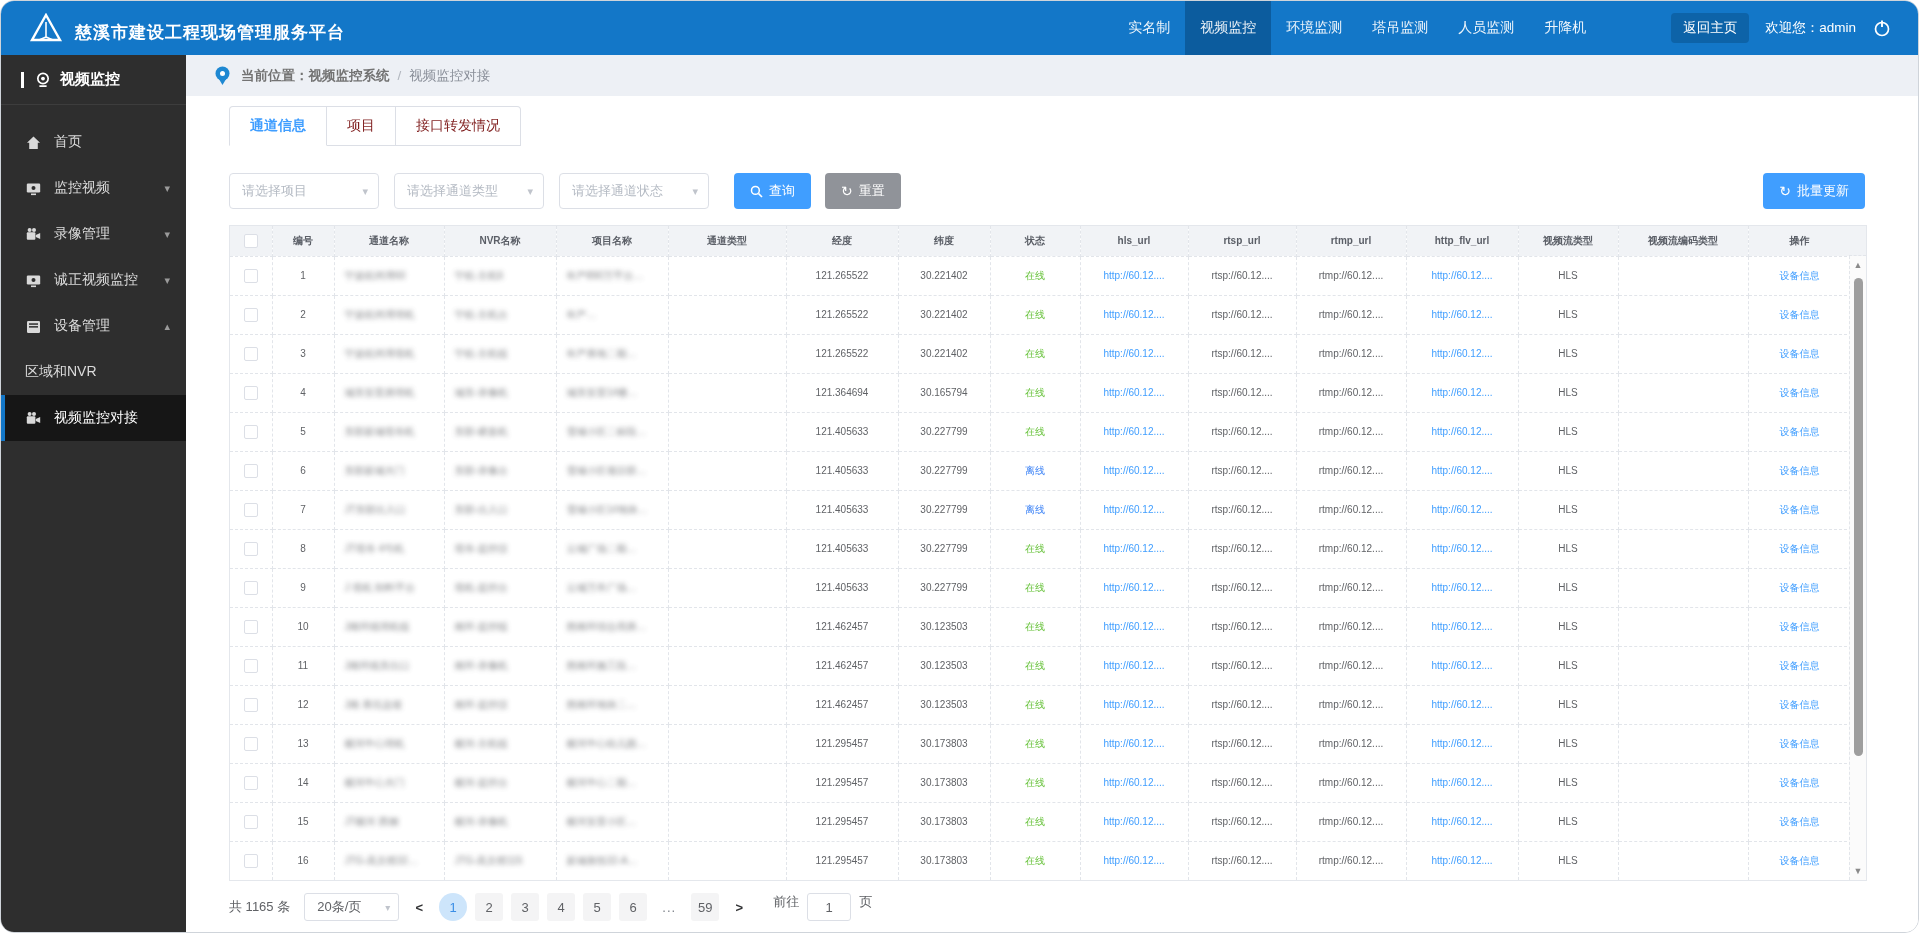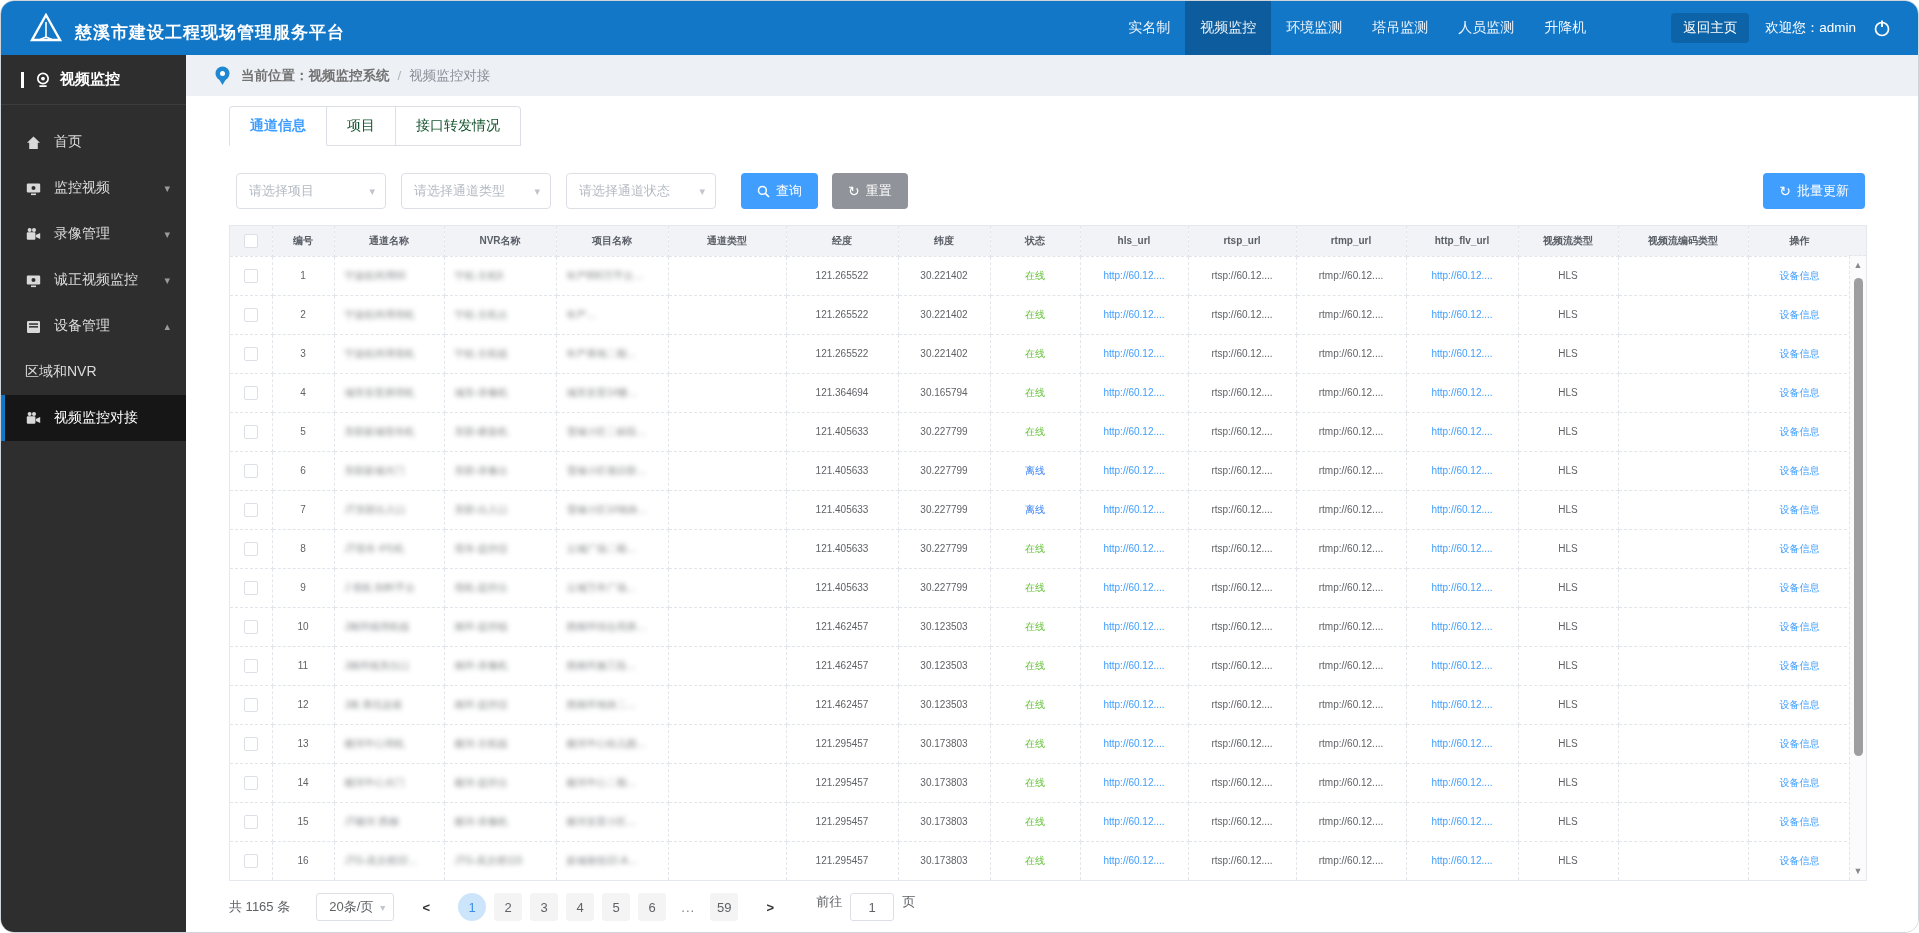--- a/index.html
+++ b/index.html
@@ -40,26 +40,26 @@
   .breadcrumb { height:41px; background:#edf0f5; display:flex; align-items:center; padding-left:28px; font-size:13.5px; }
   .crumb-pin { width:17px; height:19px; margin-right:10px; }
   .crumb-label, .crumb-root { color:#737373; font-weight:bold; }
   .crumb-sep { color:#b0b5bd; margin:0 8px; }
   .crumb-current { color:#8a8f99; }
 
   
   .content { padding:10px 53px 0 43px; }
 
   .tabs { display:flex; height:40px; }
-  .tab { display:flex; align-items:center; padding:0 20px; font-size:14px; color:#14532d; background:#fff; border:1px solid #dcdfe6; border-left:none; cursor:pointer; }
+  .tab { display:flex; align-items:center; padding:0 20px; font-size:14px; color:#7f1d1d; background:#fff; border:1px solid #dcdfe6; border-left:none; cursor:pointer; }
   .tab:first-child { border-left:1px solid #dcdfe6; border-top-left-radius:4px; }
   .tab:last-child { border-top-right-radius:4px; }
   .tab.active { color:#409eff; border-bottom-color:#fff; font-weight:bold; }
 
-  .filter-row { margin-top:27px; display:flex; align-items:flex-start;margin-left:7px; }
+  .filter-row { margin-top:27px; display:flex; align-items:flex-start; }
   .select { width:150px; height:36px; border:1px solid #dcdfe6; border-radius:4px; background:#fff; display:flex; align-items:center; padding:0 10px 0 12px; margin-right:15px; cursor:pointer; }
   .select .ph { font-size:13px; color:#b4bac3; flex:1; white-space:nowrap; }
   .select .car { color:#c0c4cc; font-size:11px; }
   .btn { height:36px; border:none; border-radius:4px; font-size:13px; color:#fff; display:inline-flex; align-items:center; gap:6px; padding:0 16px; cursor:pointer; font-family:inherit; }
   .btn.primary { background:#409eff; }
   .btn.gray { background:#909399; }
   .btn .gl { font-size:14px; line-height:1; }
   .btn-query { margin-left:10px; }
   .btn-reset { margin-left:14px; }
   .spacer { flex:1; }
@@ -78,23 +78,23 @@
   .st-on { color:#67c23a; }
   .st-off { color:#3b82f6; }
 
   .vscroll { position:absolute; top:30px; right:0; width:17px; height:624px; background:#fbfbfb; border-left:1px dashed #e2e5ea; }
   .vscroll .arr { position:absolute; left:0; right:0; text-align:center; font-size:9px; color:#8a8a8a; cursor:pointer; }
   .vscroll .arr.up { top:4px; } .vscroll .arr.down { bottom:4px; }
   .vscroll .thumb { position:absolute; left:4px; width:9px; top:22px; height:478px; background:#9e9e9e; border-radius:5px; cursor:pointer; }
   .head-fill { position:absolute; top:0; right:0; width:17px; height:30px; background:#f1f3f6; border-bottom:1px dashed #e2e5ea; }
 
   
-  .pager { margin-top:12px; display:flex; align-items:center; font-size:13px; color:#606266; gap:20px; }
+  .pager { margin-top:12px; display:flex; align-items:center; font-size:13px; color:#606266; gap:8px; }
   .pg-total { margin-right:6px; white-space:nowrap; }
-  .pg-size { width:78px; height:28px; border:1px solid #dcdfe6; border-radius:3px; display:flex; align-items:center; padding:0 8px 0 12px; cursor:pointer; }
+  .pg-size { width:95px; height:28px; border:1px solid #dcdfe6; border-radius:3px; display:flex; align-items:center; padding:0 8px 0 12px; cursor:pointer; }
   .pg-size .ph { flex:1; color:#606266; font-size:13px; white-space:nowrap; }
   .pg-size .car { color:#c0c4cc; font-size:10px; }
   .pg-arrow { width:24px; height:28px; display:flex; align-items:center; justify-content:center; font-weight:bold; color:#303133; cursor:pointer; font-size:13px; }
   .pg-num { min-width:28px; height:28px; border-radius:3px; background:#f4f4f5; color:#606266; display:flex; align-items:center; justify-content:center; cursor:pointer; padding:0 4px; }
   .pg-num.active { border-radius:50%; background:#cde5fb; color:#3a8ee6; }
   .pg-num.dots { background:transparent; color:#7d828a; letter-spacing:1px; }
   .pg-goto { display:flex; gap:8px; margin-left:14px; white-space:nowrap; }
   .pg-input { width:44px; height:28px; border:1px solid #dcdfe6; border-radius:3px; text-align:center; font-size:13px; color:#606266; font-family:inherit; }
 </style>
 </head>

